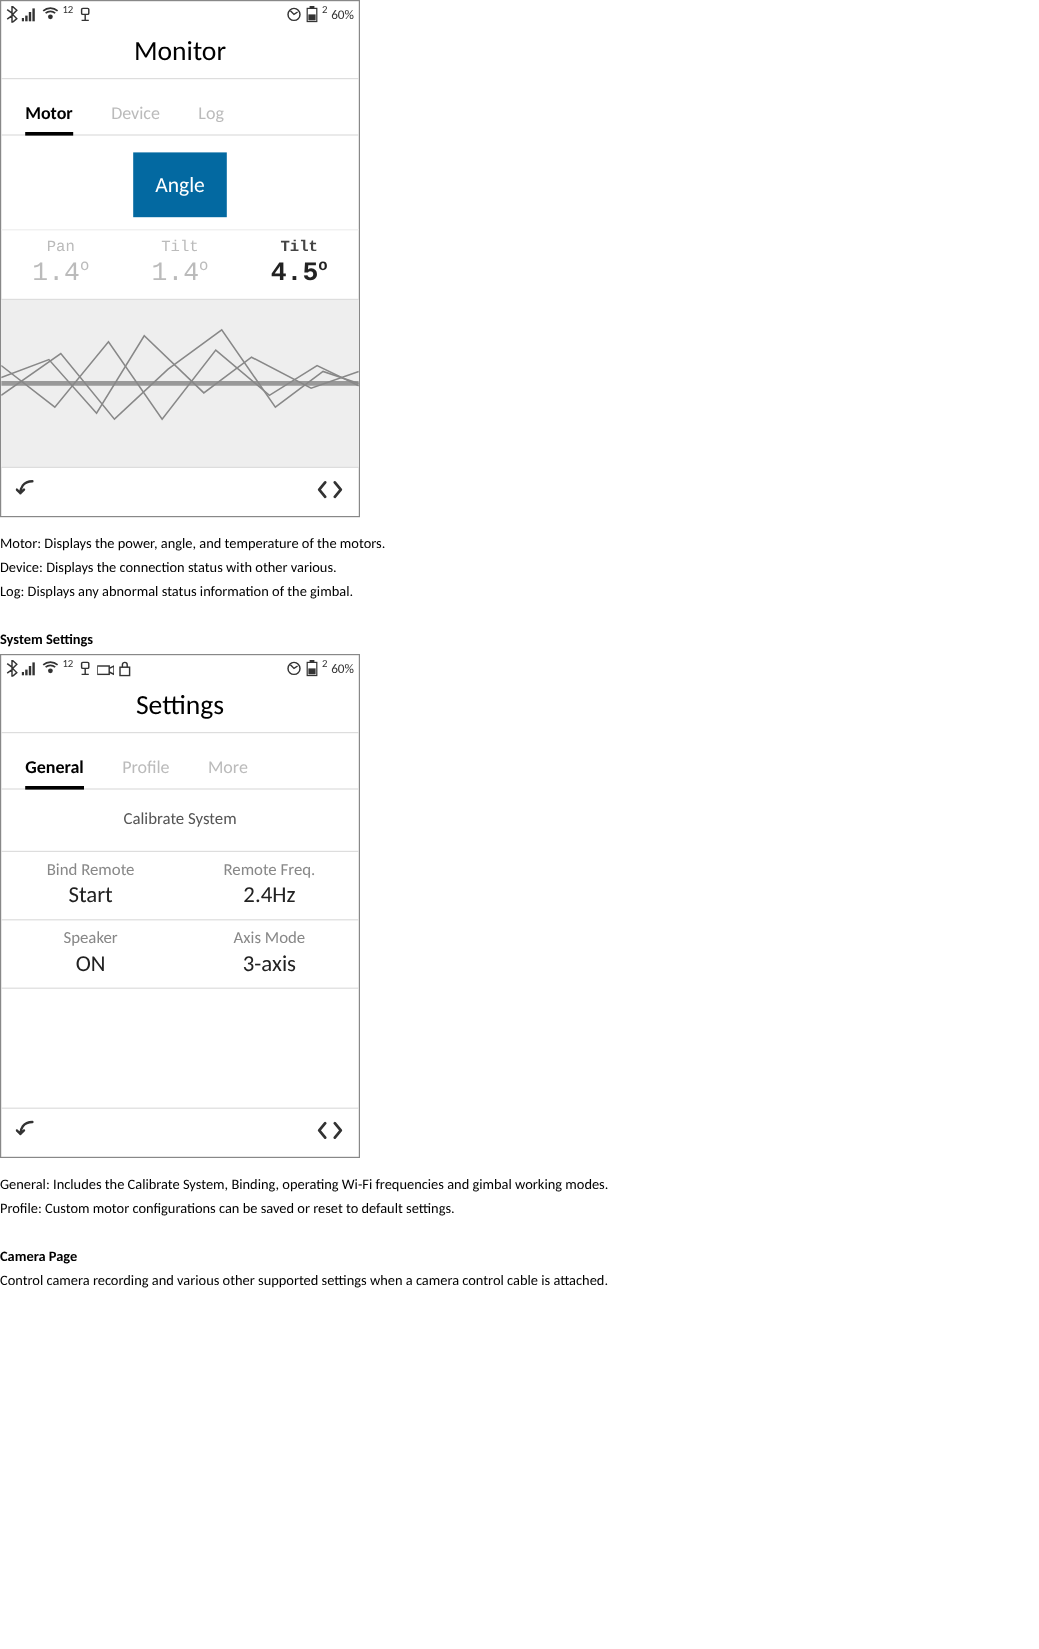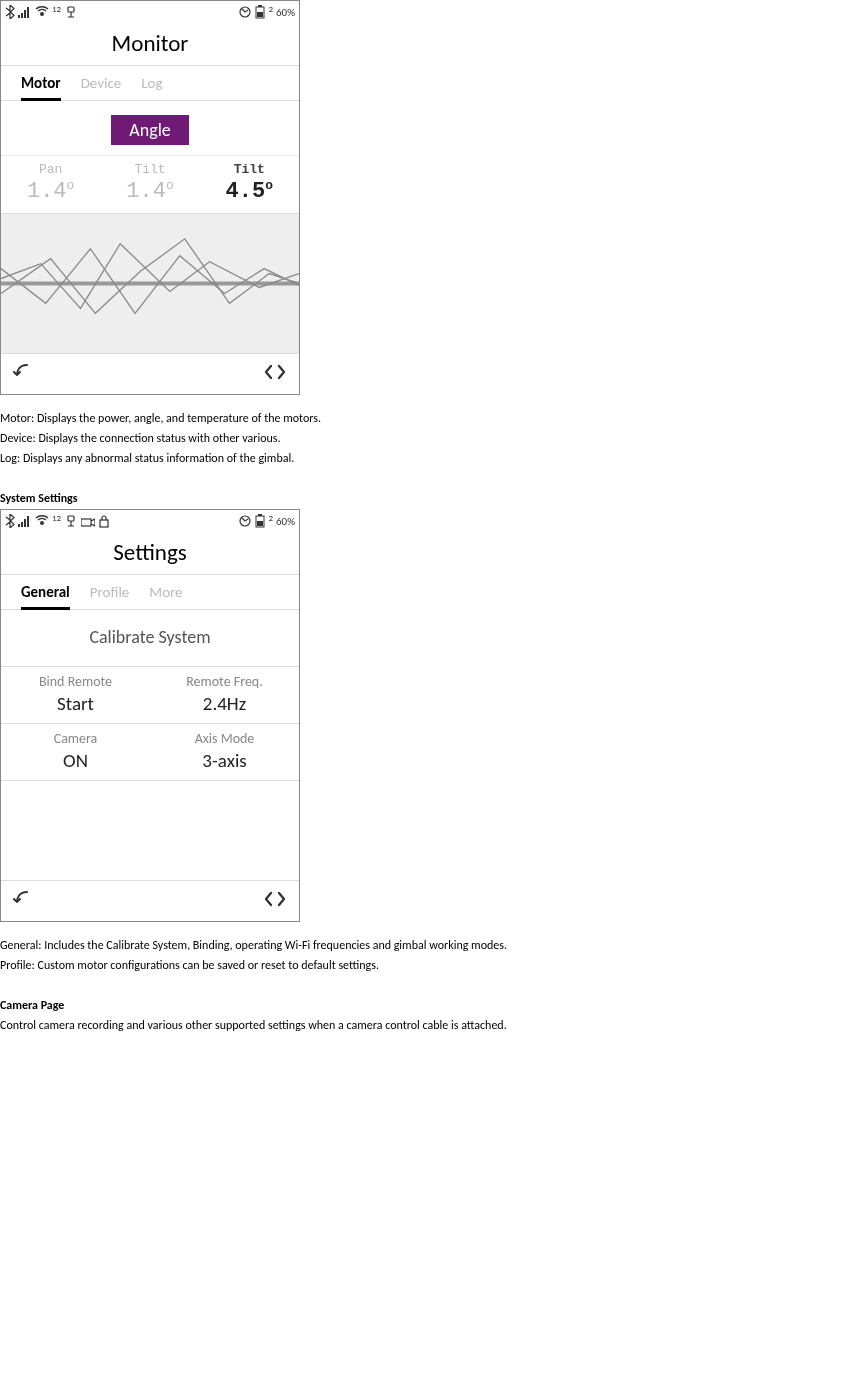--- a/index.html
+++ b/index.html
@@ -34,43 +34,44 @@
       font-size: 23px;
       font-weight: 500;
       padding: 6px 0 8px;
       border-bottom: 1px solid #ddd;
     }
     
     
     .phone-tabs {
       display: flex;
       padding: 8px 20px 0;
-      gap: 20px;
+      gap: 32px;
       border-bottom: 1px solid #ddd;
       font-size: 15px;
+      margin-top: 12px;
     }
     .phone-tab {
       padding-bottom: 6px;
       color: #bbb;
       cursor: pointer;
     }
     .phone-tab.active {
       color: #000;
       font-weight: 600;
       border-bottom: 3px solid #000;
       margin-bottom: -1px;
     }
     
     
     .chip-row { text-align: center; padding: 14px 0 10px; border-bottom: 1px solid #eee; }
     .chip {
       display: inline-block;
-      background: #701a75;
+      background: #0369a1;
       color: #fff;
-      padding: 4px 18px;
+      padding: 16px 18px;
       font-size: 18px;
     }
     
     
     .axis-row {
       display: flex;
       border-bottom: 1px solid #ddd;
       font-family: Liberation Mono, monospace;
     }
     .axis-col { flex: 1; text-align: center; padding: 6px 0 10px; }
@@ -100,21 +101,21 @@
     
     
     .set-row {
       display: flex;
       border-bottom: 1px solid #ddd;
     }
     .set-col { flex: 1; text-align: center; padding: 6px 0 8px; }
     .set-label { font-size: 14px; color: #888; margin-bottom: 2px; }
     .set-val { font-size: 19px; color: #222; }
     .set-row.one { padding: 10px 0; }
-    .set-row.one .set-val { font-size: 18px; color: #555; }
+    .set-row.one .set-val { font-size: 14px; color: #555; }
     .set-spacer { height: 100px; border-bottom: 1px solid #ddd; }
     
     
     .body-text { padding: 4px 0 0; }
     .body-text p { font-size: 12px; line-height: 1.5; margin-bottom: 2px; }
     .body-text p.justify { text-align: justify; }
     .heading { font-weight: 700; font-size: 17px; margin-top: 22px; margin-bottom: 2px; }
   </style>
 </head>
 <body>
@@ -308,21 +309,21 @@
         <div class="set-val">Start</div>
       </div>
       <div class="set-col">
         <div class="set-label">Remote Freq.</div>
         <div class="set-val">2.4Hz</div>
       </div>
     </div>
 
     <div class="set-row">
       <div class="set-col">
-        <div class="set-label">Camera</div>
+        <div class="set-label">Speaker</div>
         <div class="set-val">ON</div>
       </div>
       <div class="set-col">
         <div class="set-label">Axis Mode</div>
         <div class="set-val">3-axis</div>
       </div>
     </div>
 
     <div class="set-spacer"></div>
 

